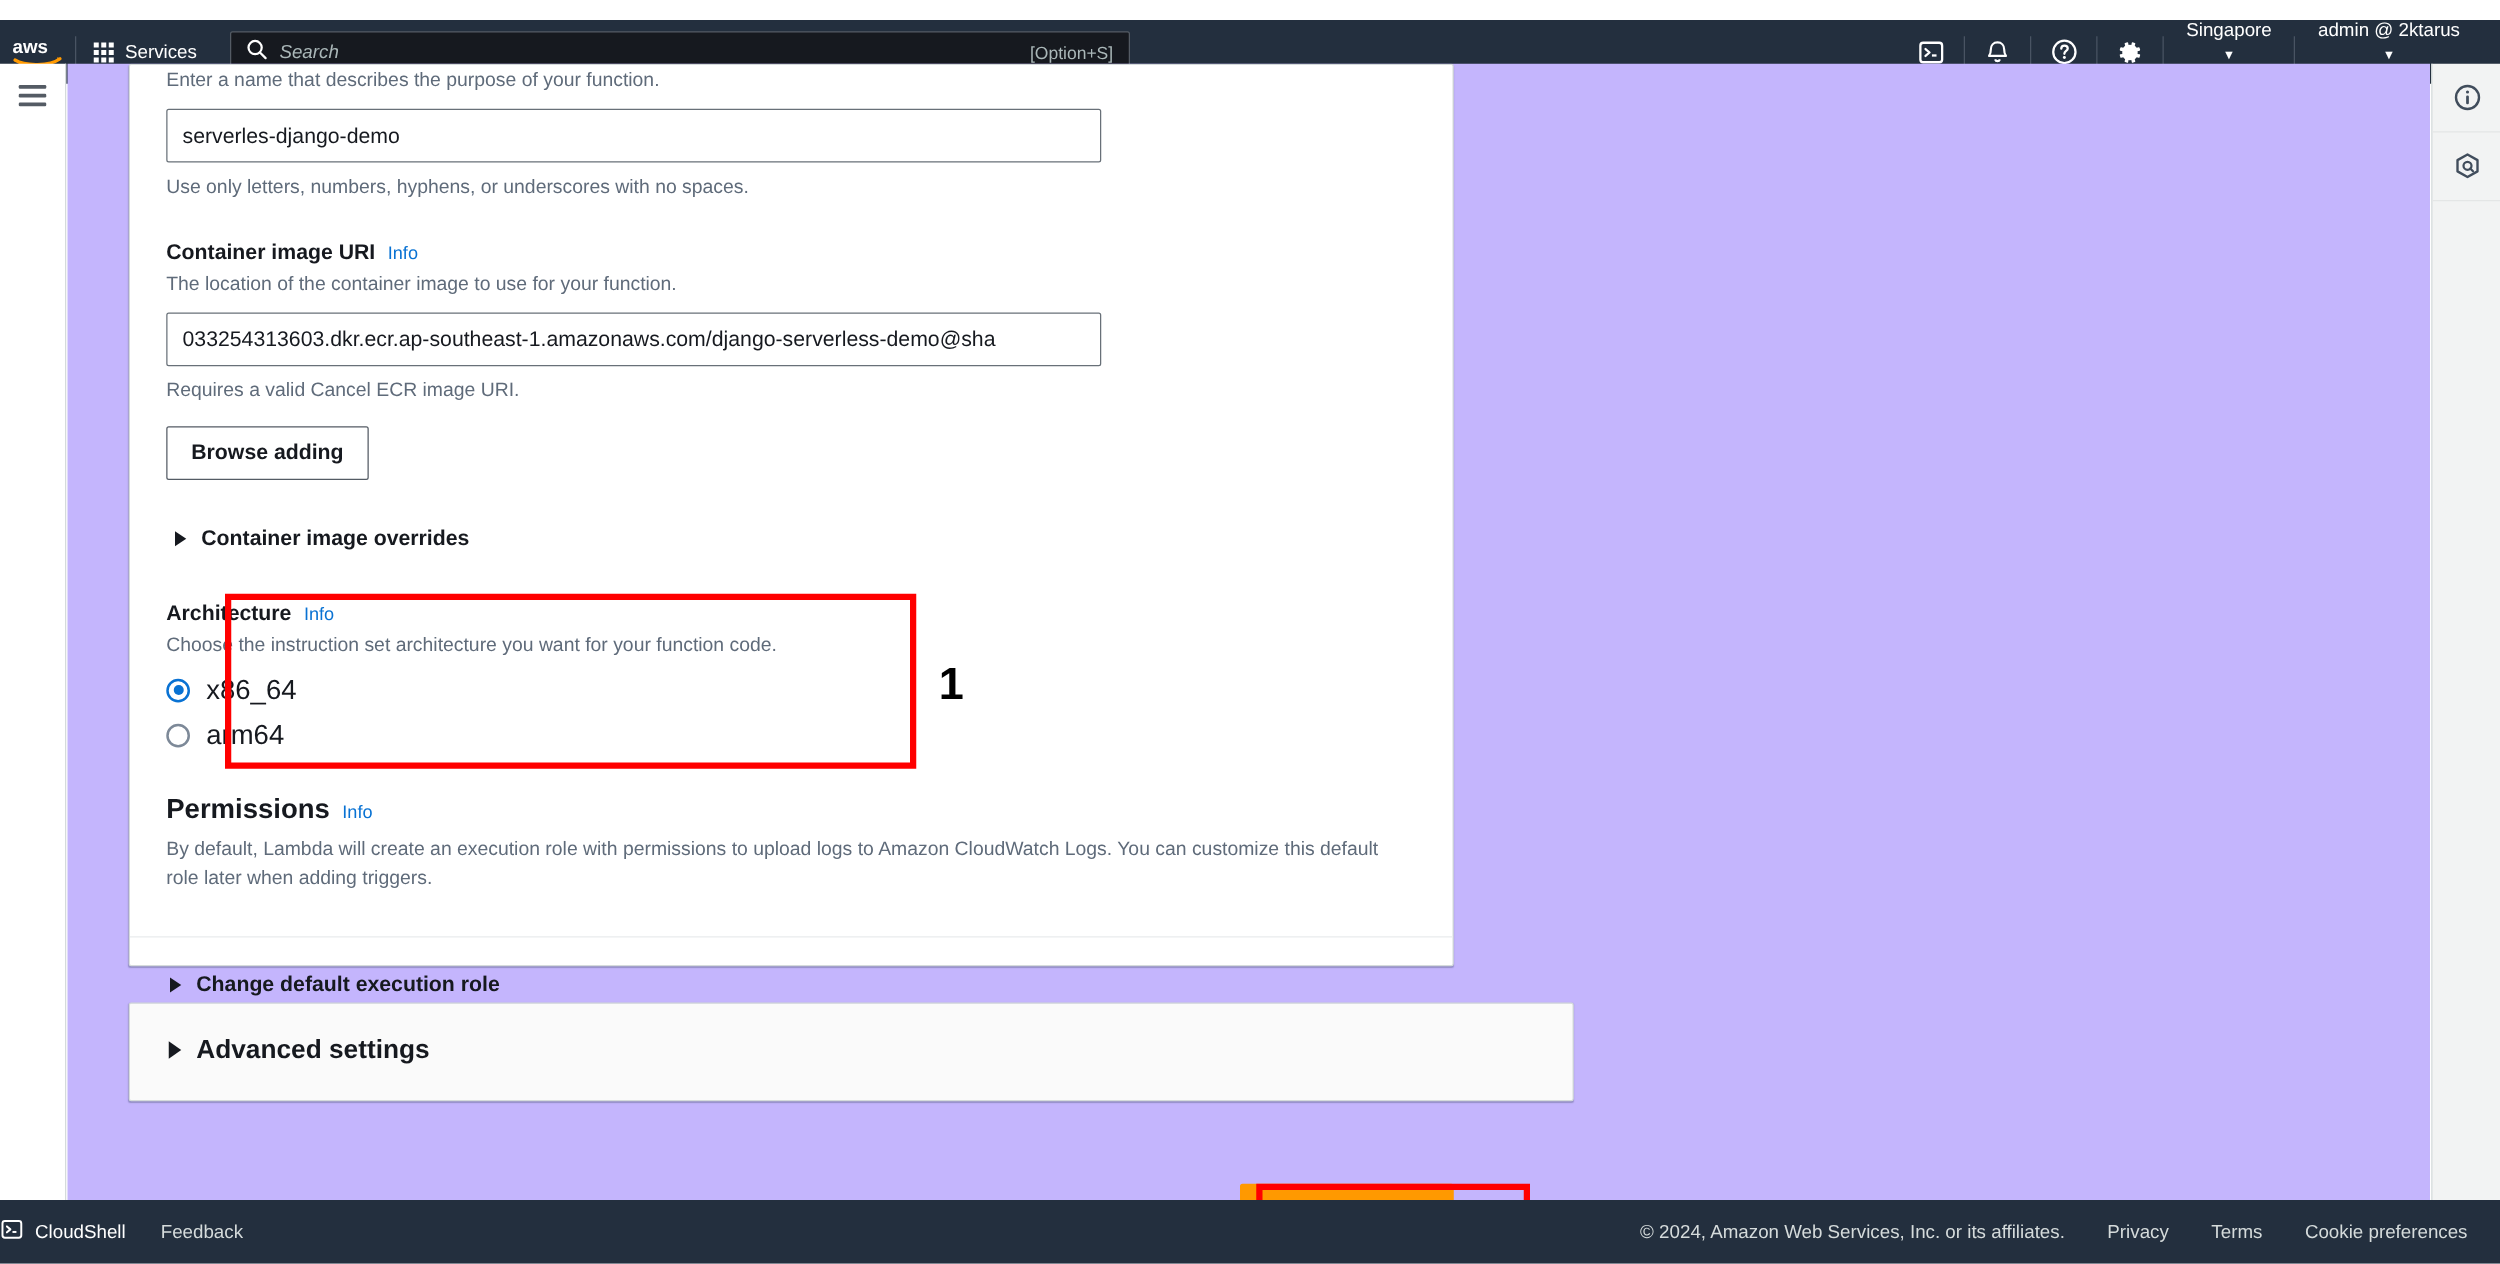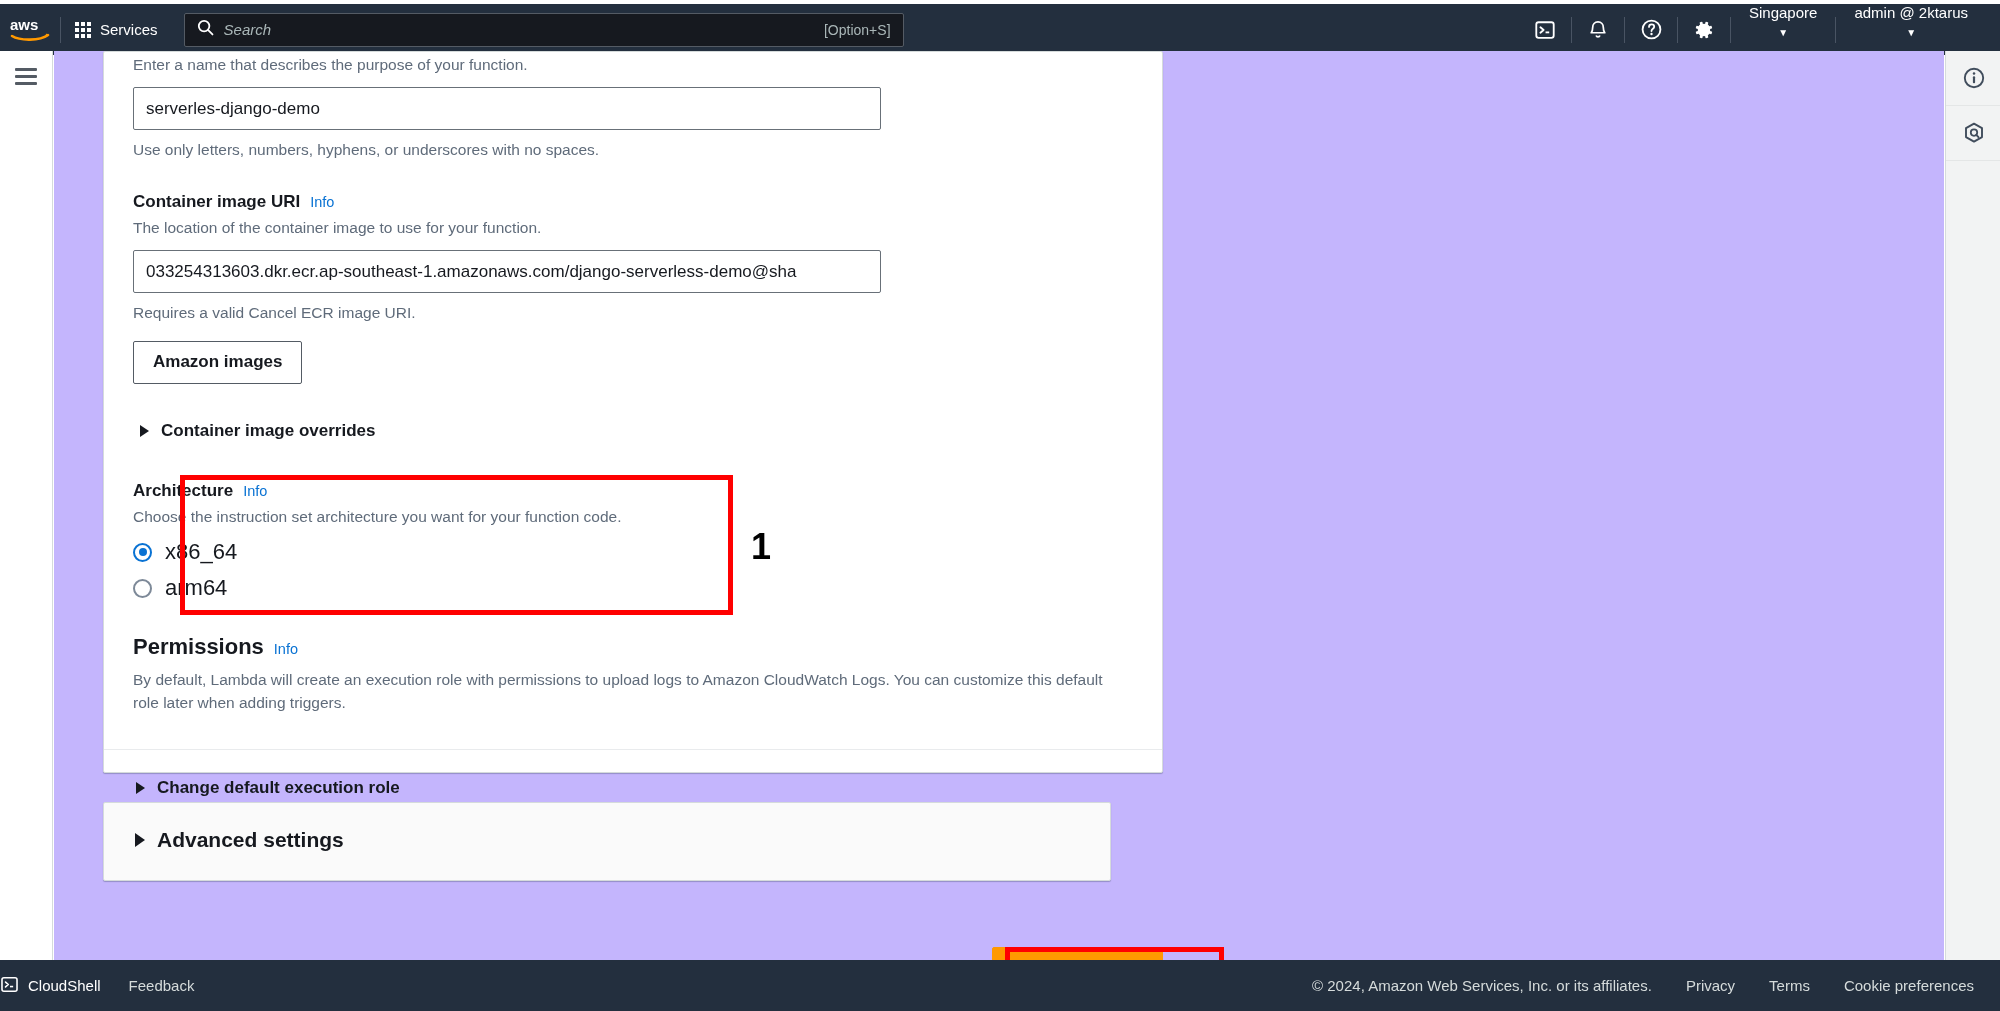--- a/index.html
+++ b/index.html
@@ -7,21 +7,21 @@
   html, body {
     width: 2000px; height: 1011px;
     font-family: "Liberation Sans", sans-serif;
     background: #ffffff;
     overflow: hidden;
   }
   #root { position: relative; width: 2000px; height: 1011px; }
 
   
   .topnav {
-    position: absolute; top: 4px; left: 0;
+    position: absolute; top: 16px; left: 0;
     width: 2000px; height: 51px;
     background: #232f3e;
     display: flex; align-items: center;
     color: #ffffff;
   }
   .aws-logo {
     width: 60px; height: 51px;
     display: flex; align-items: center; justify-content: center;
     flex: 0 0 auto;
   }
@@ -111,21 +111,21 @@
   }
 
   .card {
     position: absolute;
     background: #ffffff;
     border: 1px solid #d5dbdb;
     border-radius: 2px;
     box-shadow: 0 1px 1px 0 rgba(0,28,36,.25);
   }
   #card-main { left: 49px; top: 0px; width: 1060px; height: 722px; }
-  #card-adv  { left: 49px; top: 751px; width: 1008px; height: 79px;
+  #card-adv  { left: 49px; top: 751px; width: 1156px; height: 79px;
                background: #fafafa; }
 
   .inner { padding: 0 29px; }
 
   .hint { font-size: 15.5px; color: #5f6b7a; line-height: 1.45; }
   .label-strong { font-size: 17px; color: #16191f; font-weight: bold; }
   .section-title { font-size: 22px; color: #16191f; font-weight: bold; }
   .info-link { font-size: 14.5px; color: #0972d3; cursor: pointer; margin-left: 10px; }
 
   .txtfield {
@@ -365,21 +365,21 @@
       </div>
 
       <div class="inner" style="padding-top:30px;">
         <div style="display:flex; align-items:baseline;">
           <span class="label-strong">Container image URI</span>
           <span class="info-link">Info</span>
         </div>
         <div class="hint" style="margin-top:5px;">The location of the container image to use for your function.</div>
         <input class="txtfield" style="margin-top: 11px;" type="text" value="033254313603.dkr.ecr.ap-southeast-1.amazonaws.com/django-serverless-demo@sha">
         <div class="hint" style="margin-top:9px;">Requires a valid Cancel ECR image URI.</div>
-        <button class="btn-normal" style="margin-top:16px;">Amazon images</button>
+        <button class="btn-normal" style="margin-top:16px;">Browse adding</button>
       </div>
 
       <div class="inner" style="padding-top:37px; padding-left:36px;">
         <div class="expander">
           <span class="tri"></span>
           <span class="etext">Container image overrides</span>
         </div>
       </div>
 
       <div class="inner" style="padding-top:40px;">

